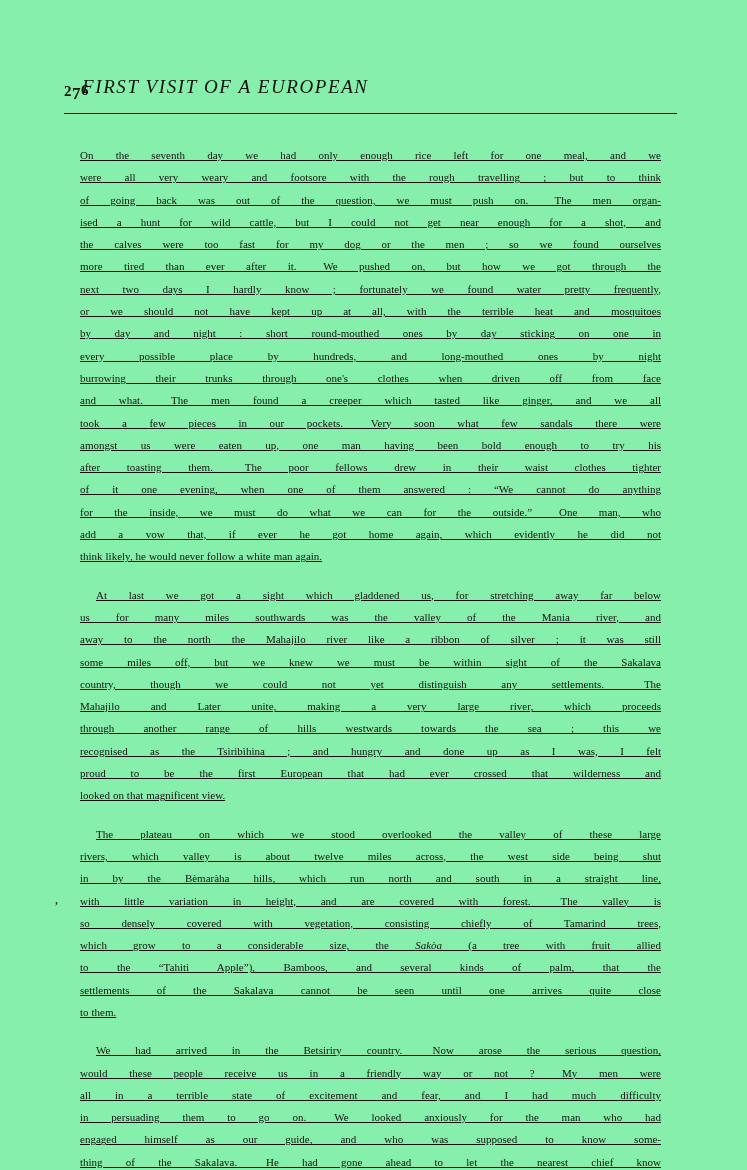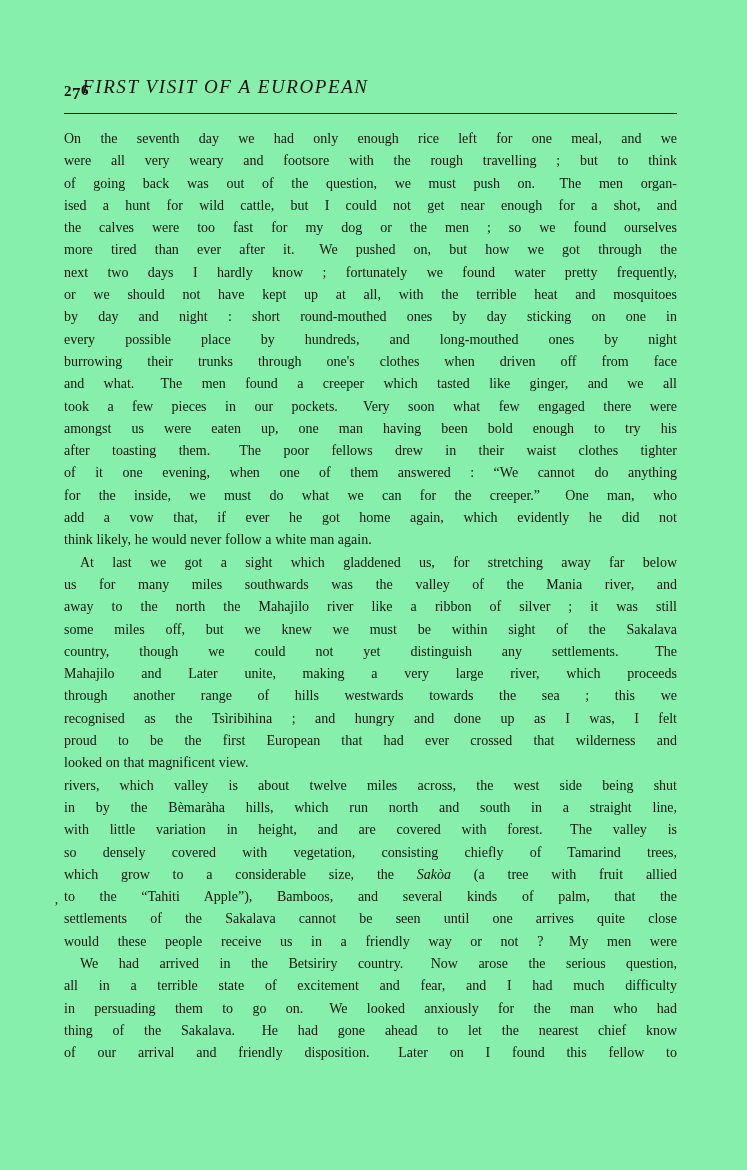--- a/index.html
+++ b/index.html
@@ -62,28 +62,29 @@
     border-top: 1.6px solid #15130f;
   }
   
   .body-text {
     position: absolute;
     left: 0;
     top: 128px;
     width: 613px;
   }
   p.para {
-    margin: 0;
-    font-size: 14px;
+    margin: 16px;
+    font-size: 11px;
     line-height: 22.3px;
     text-align: justify;
     text-align-last: left;
     -webkit-hyphens: none;
     hyphens: none;
     word-spacing: 0.2px;
+    text-decoration: underline;
   }
   
   .ln {
     display: block;
     text-align: justify;
     text-align-last: justify;
     white-space: pre-wrap;
     height: 22.3px;
     overflow: visible;
   }
@@ -127,54 +128,57 @@
             <span class="ln">of going back was out of the question, we must push on.  The men organ-</span>
             <span class="ln">ised a hunt for wild cattle, but I could not get near enough for a shot, and</span>
             <span class="ln">the calves were too fast for my dog or the men ; so we found ourselves</span>
             <span class="ln">more tired than ever after it.  We pushed on, but how we got through the</span>
             <span class="ln">next two days I hardly know ; fortunately we found water pretty frequently,</span>
             <span class="ln">or we should not have kept up at all, with the terrible heat and mosquitoes</span>
             <span class="ln">by day and night : short round-mouthed ones by day sticking on one in</span>
             <span class="ln">every possible place by hundreds, and long-mouthed ones by night</span>
             <span class="ln">burrowing their trunks through one's clothes when driven off from face</span>
             <span class="ln">and what.  The men found a creeper which tasted like ginger, and we all</span>
-            <span class="ln">took a few pieces in our pockets.  Very soon what few engaged there were</span>
+            <span class="ln">took a few pieces in our pockets.  Very soon what few sandals there were</span>
             <span class="ln">amongst us were eaten up, one man having been bold enough to try his</span>
             <span class="ln">after toasting them.  The poor fellows drew in their waist clothes tighter</span>
             <span class="ln">of it one evening, when one of them answered : “We cannot do anything</span>
-            <span class="ln">for the inside, we must do what we can for the creeper.”  One man, who</span>
+            <span class="ln">for the inside, we must do what we can for the outside.”  One man, who</span>
             <span class="ln">add a vow that, if ever he got home again, which evidently he did not</span>
             <span class="ln last">think likely, he would never follow a white man again.</span>
           </p>
           <p class="para">
             <span class="ln indent">At last we got a sight which gladdened us, for stretching away far below</span>
             <span class="ln">us for many miles southwards was the valley of the Mania river, and</span>
             <span class="ln">away to the north the Mahajilo river like a ribbon of silver ; it was still</span>
             <span class="ln">some miles off, but we knew we must be within sight of the Sakalava</span>
             <span class="ln">country, though we could not yet distinguish any settlements.  The</span>
             <span class="ln">Mahajilo and Later unite, making a very large river, which proceeds</span>
             <span class="ln">through another range of hills westwards towards the sea ; this we</span>
             <span class="ln">recognised as the Tsìribìhina ; and hungry and done up as I was, I felt</span>
             <span class="ln">proud to be the first European that had ever crossed that wilderness and</span>
             <span class="ln last">looked on that magnificent view.</span>
           </p>
           <p class="para">
+            <span class="ln indent">The plateau on which we stood overlooked the valley of these large</span>
             <span class="ln">rivers, which valley is about twelve miles across, the west side being shut</span>
             <span class="ln">in by the Bèmaràha hills, which run north and south in a straight line,</span>
             <span class="ln">with little variation in height, and are covered with forest.  The valley is</span>
             <span class="ln">so densely covered with vegetation, consisting chiefly of Tamarind trees,</span>
             <span class="ln">which grow to a considerable size, the <i class="it">Sakòa</i> (a tree with fruit allied</span>
             <span class="ln">to the “Tahiti Apple”), Bamboos, and several kinds of palm, that the</span>
             <span class="ln">settlements of the Sakalava cannot be seen until one arrives quite close</span>
+            <span class="ln last">to them.</span>
           </p>
           <p class="para">
+            <span class="ln indent">We had arrived in the Betsiriry country.  Now arose the serious question,</span>
             <span class="ln">would these people receive us in a friendly way or not ?  My men were</span>
-            <span class="ln indent">We had arrived in the Betsiriry country.  Now arose the serious question,</span>
             <span class="ln">all in a terrible state of excitement and fear, and I had much difficulty</span>
             <span class="ln">in persuading them to go on.  We looked anxiously for the man who had</span>
+            <span class="ln">engaged himself as our guide, and who was supposed to know some-</span>
             <span class="ln">thing of the Sakalava.  He had gone ahead to let the nearest chief know</span>
             <span class="ln">of our arrival and friendly disposition.  Later on I found this fellow to</span>
           </p>
         </div>
     </div>
 
   </div>
 </div>
 
 </body></html>

